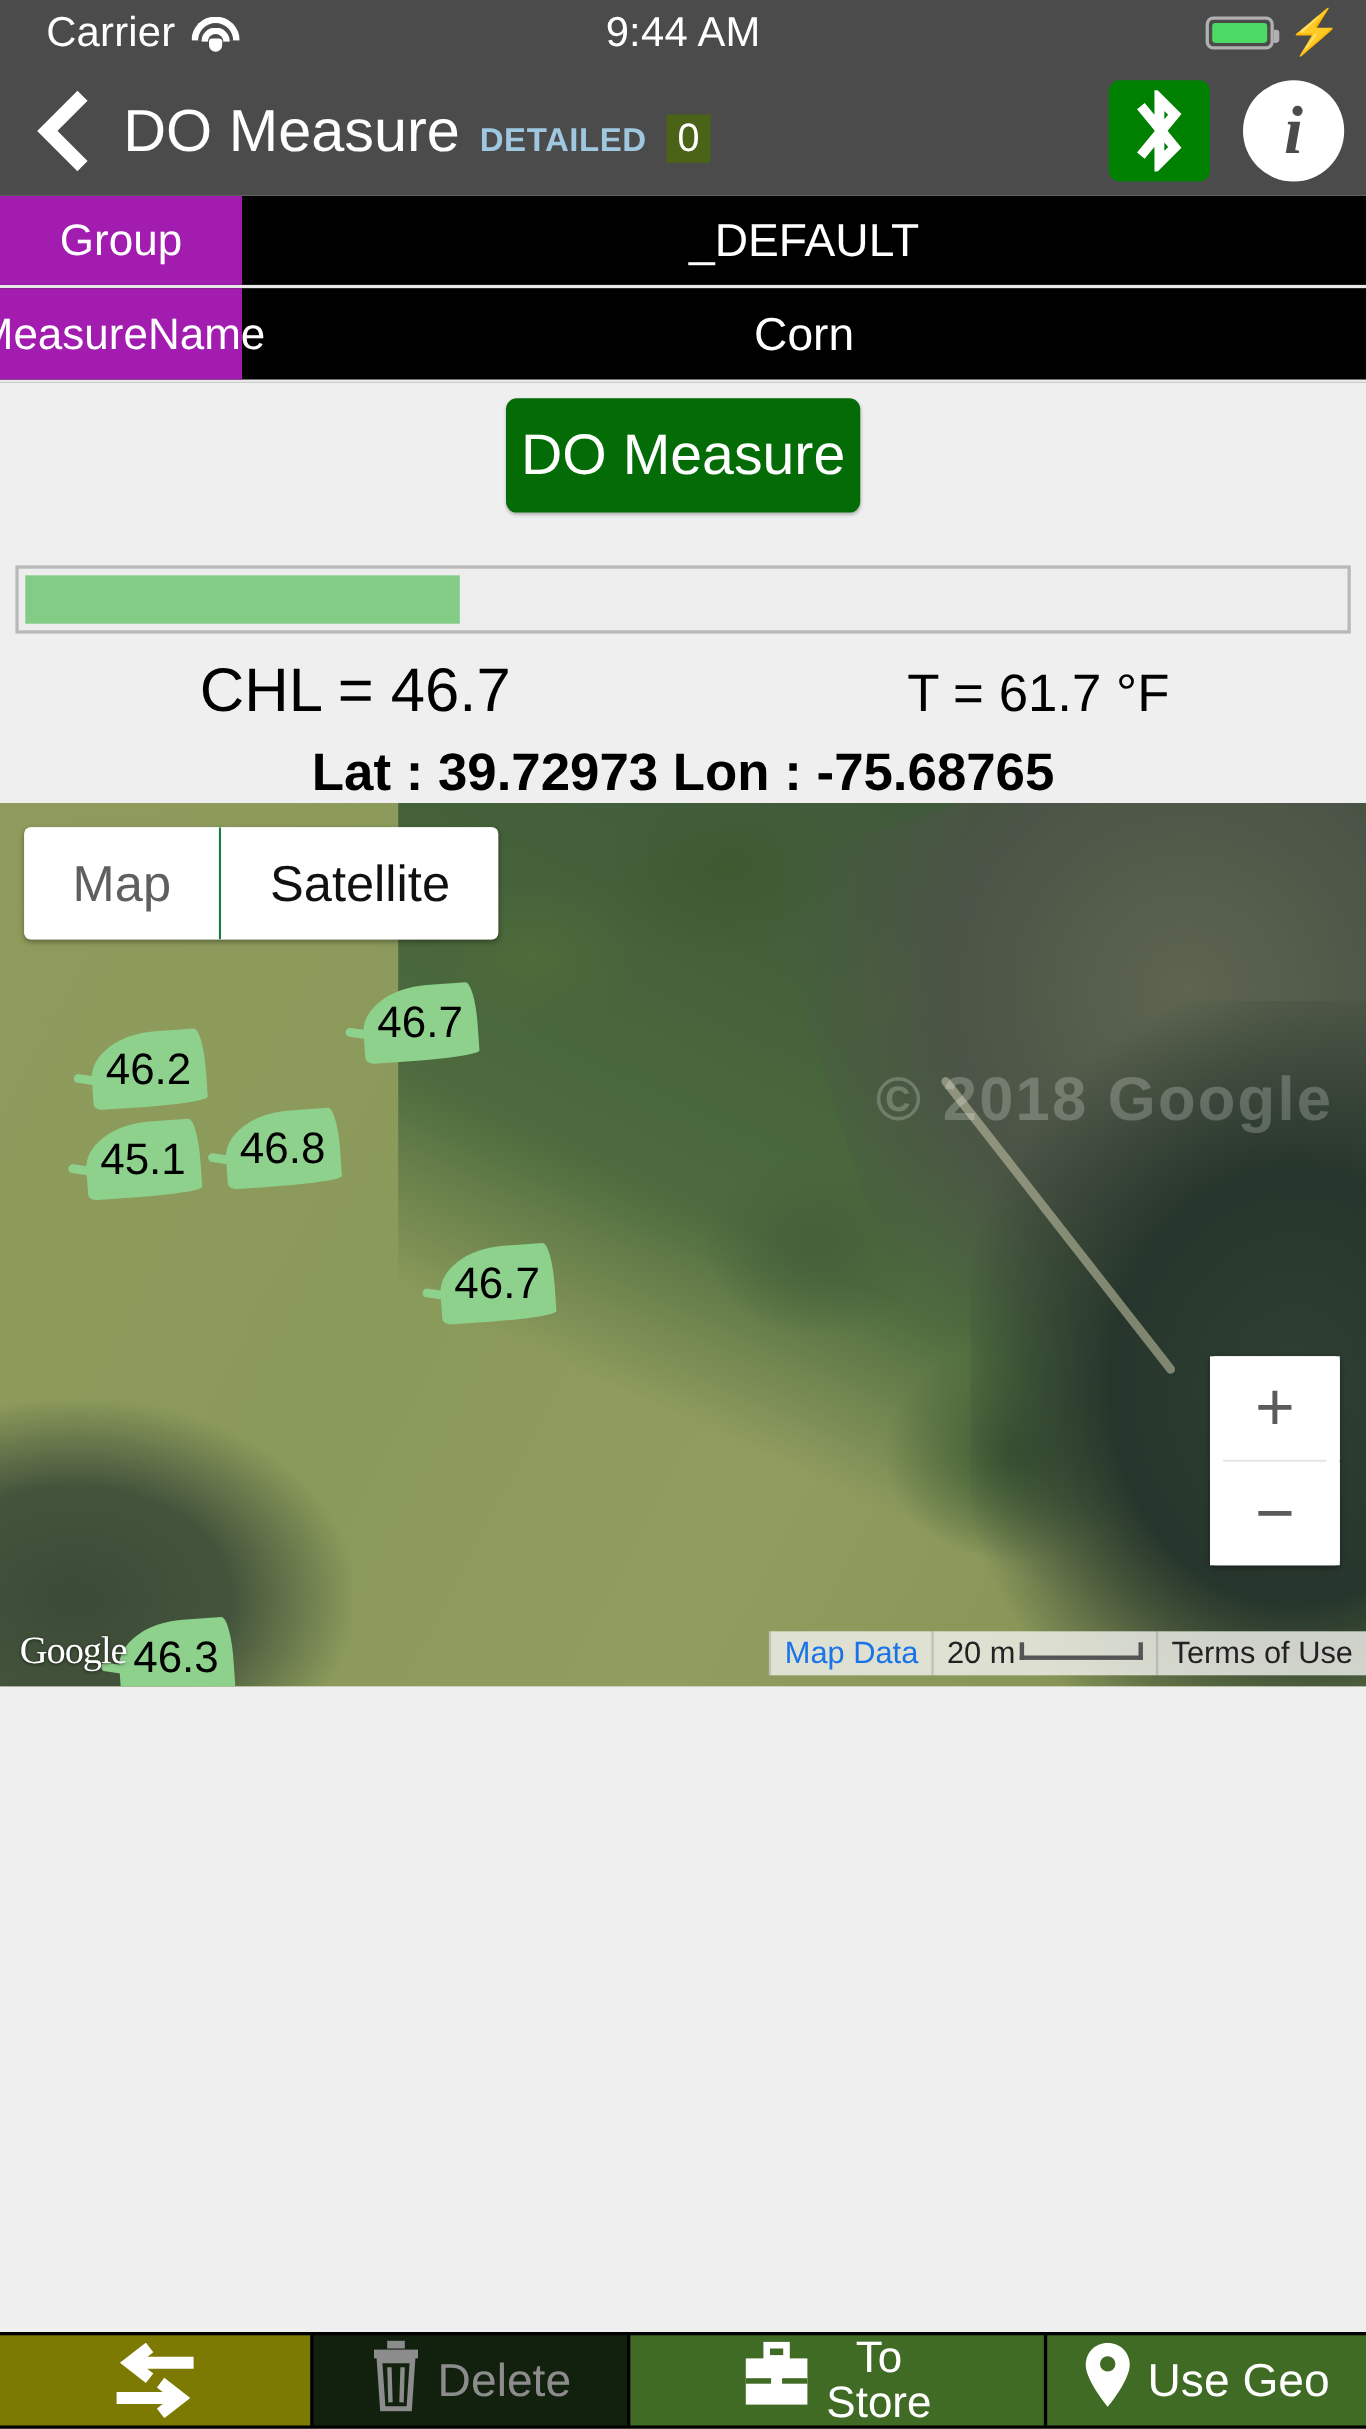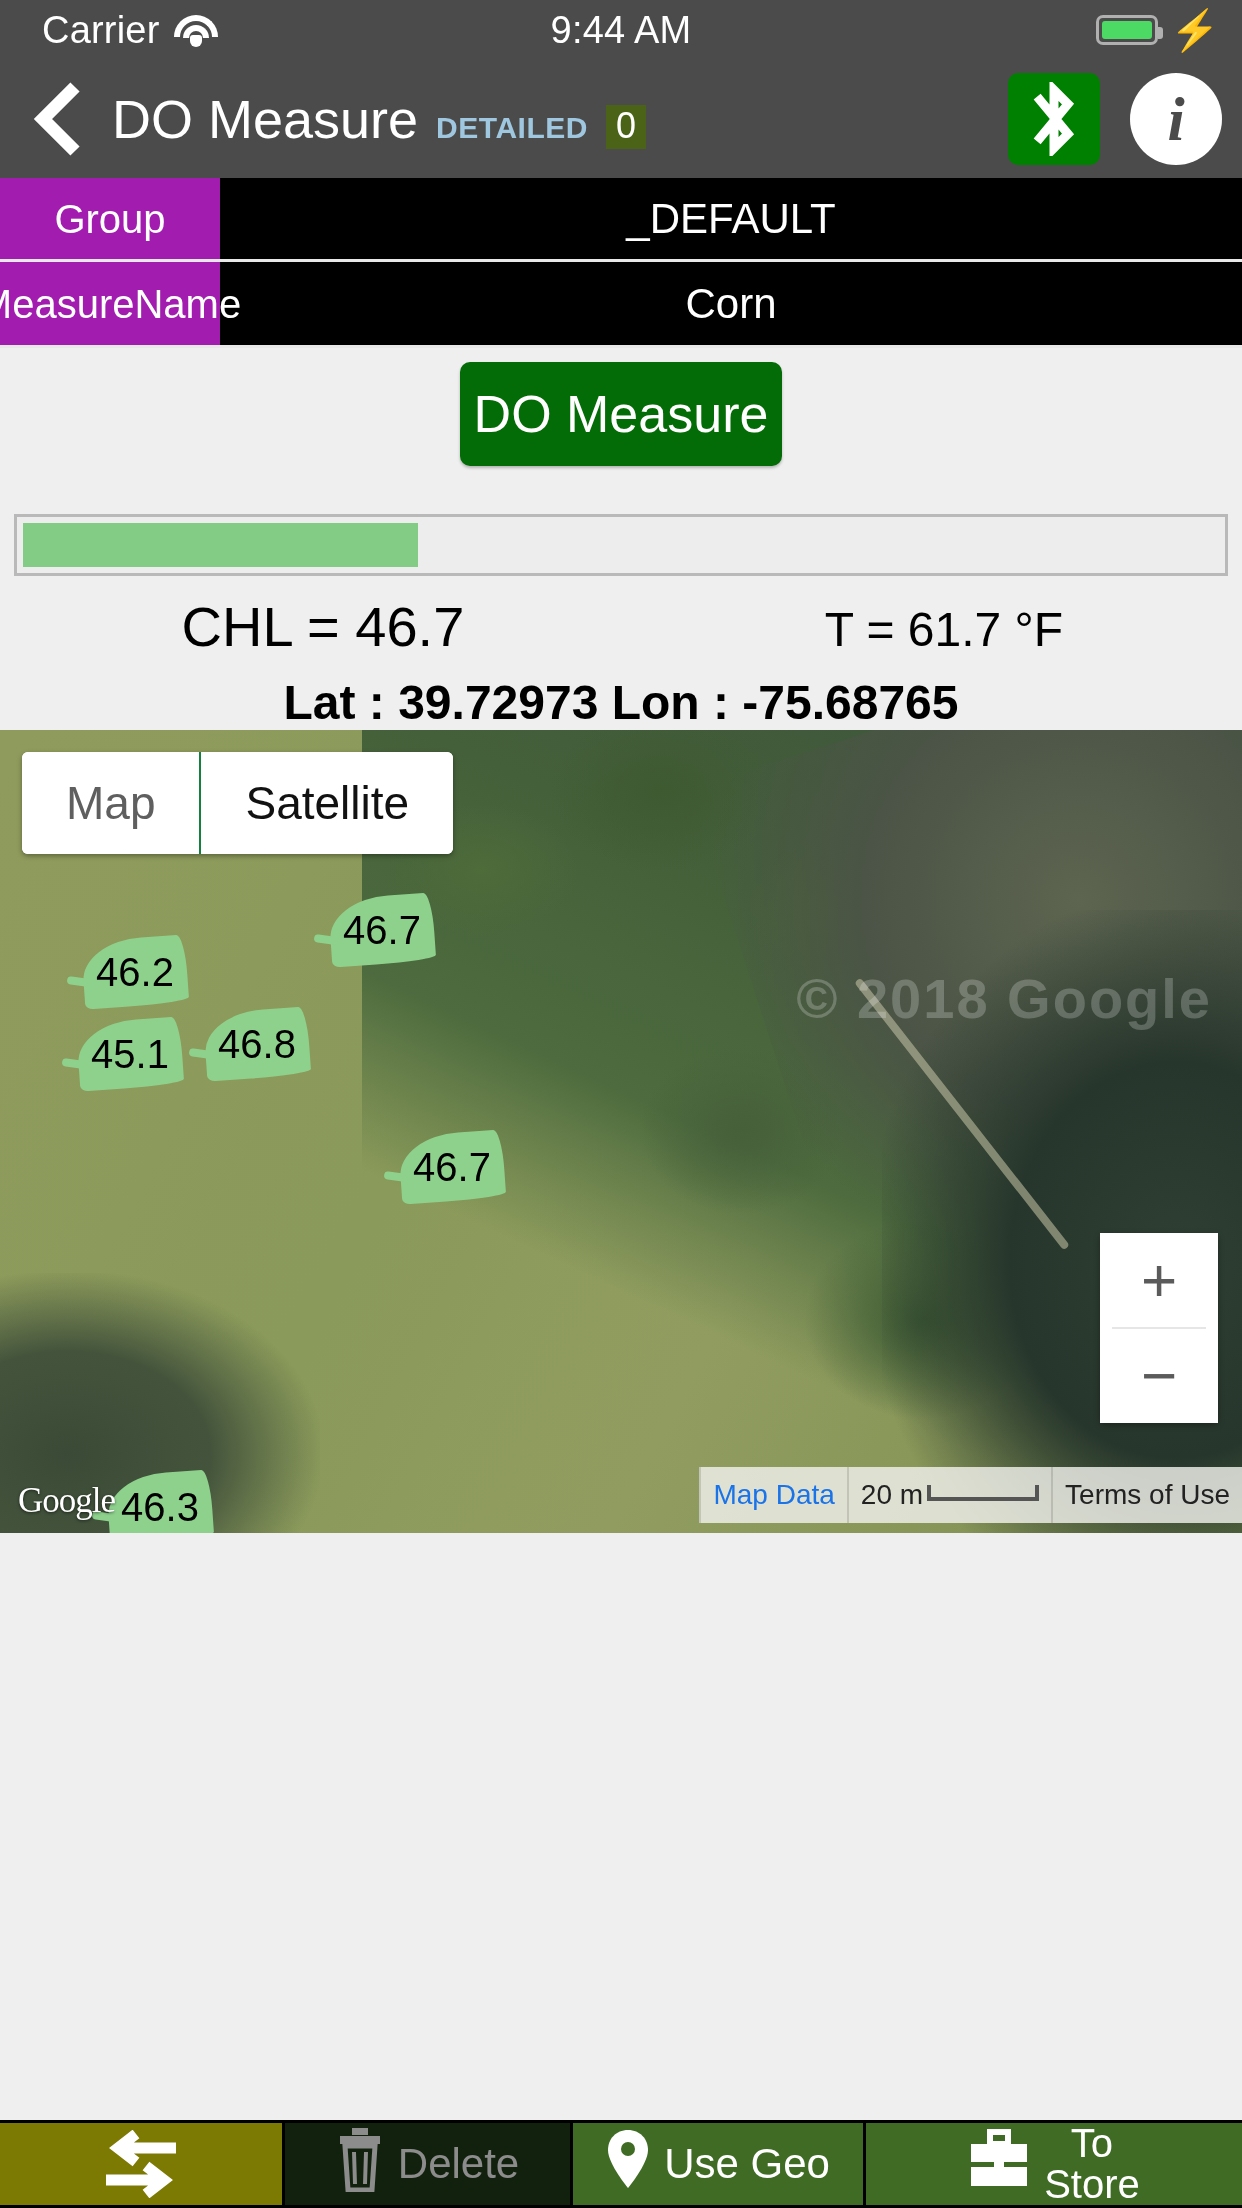--- a/index.html
+++ b/index.html
@@ -191,21 +191,21 @@
   }
   .zoom-ctl .sep { height: 2px; background: #e6e6e6; margin: 0 12px; }
 
   .google-logo {
     position: absolute; left: 18px; bottom: 12px; color: #fff;
     font-size: 35px; font-family: "Liberation Serif", serif;
     text-shadow: 0 1px 3px rgba(0,0,0,.6); letter-spacing: -1px;
   }
   .map-footer {
     position: absolute; right: 0; bottom: 10px; display: flex; align-items: stretch;
-    font-size: 28px; height: 56px;
+    font-size: 28px; height: 40px;
   }
   .map-footer > div {
     background: rgba(240,240,235,.82); display: flex; align-items: center;
     padding: 0 12px; border-left: 2px solid rgba(0,0,0,.12);
   }
   .map-footer .mapdata { color: #1a73e8; }
   .map-footer .scale { color: #222; gap: 4px; }
   .scalebar {
     display: inline-block; width: 112px; height: 16px;
     border: 4px solid #555; border-top: none; margin-bottom: 4px;
@@ -383,41 +383,41 @@
       <span>
         <svg width="48" height="66" viewBox="0 0 48 66">
           <rect x="16" y="2" width="16" height="7" fill="#8c8c8c"></rect>
           <rect x="4" y="10" width="40" height="8" fill="#8c8c8c"></rect>
           <path d="M9 20 L12 64 H36 L39 20 Z" fill="none" stroke="#8c8c8c" stroke-width="5"></path>
           <line x1="18" y1="26" x2="19" y2="58" stroke="#8c8c8c" stroke-width="4"></line>
           <line x1="30" y1="26" x2="29" y2="58" stroke="#8c8c8c" stroke-width="4"></line>
         </svg>
       </span>
       <span class="lbl">Delete</span>
-    </button>
-
-    <button class="tb-btn tb-geo">
-      <span>
-        <svg width="44" height="62" viewBox="0 0 44 62">
-          <path d="M22 2 C10 2 2 11 2 22 C2 36 22 60 22 60 C22 60 42 36 42 22 C42 11 34 2 22 2 Z" fill="#fff"></path>
-          <circle cx="22" cy="21" r="7" fill="#3f6b24"></circle>
-        </svg>
-      </span>
-      <span class="lbl">Use Geo</span>
     </button>
 
     <button class="tb-btn tb-store">
       <span>
         <svg width="62" height="62" viewBox="0 0 62 62">
           <rect x="22" y="4" width="18" height="12" fill="none" stroke="#fff" stroke-width="6"></rect>
           <rect x="3" y="16" width="56" height="42" fill="#fff"></rect>
           <rect x="3" y="34" width="56" height="5" fill="#3f6b24"></rect>
           <rect x="26" y="31" width="10" height="11" fill="#fff"></rect>
         </svg>
       </span>
       <span class="lbl">
         <span>To</span><br>
         <span>Store</span>
       </span>
     </button>
+
+    <button class="tb-btn tb-geo">
+      <span>
+        <svg width="44" height="62" viewBox="0 0 44 62">
+          <path d="M22 2 C10 2 2 11 2 22 C2 36 22 60 22 60 C22 60 42 36 42 22 C42 11 34 2 22 2 Z" fill="#fff"></path>
+          <circle cx="22" cy="21" r="7" fill="#3f6b24"></circle>
+        </svg>
+      </span>
+      <span class="lbl">Use Geo</span>
+    </button>
   </div>
 
 </div>
 
 </body></html>

